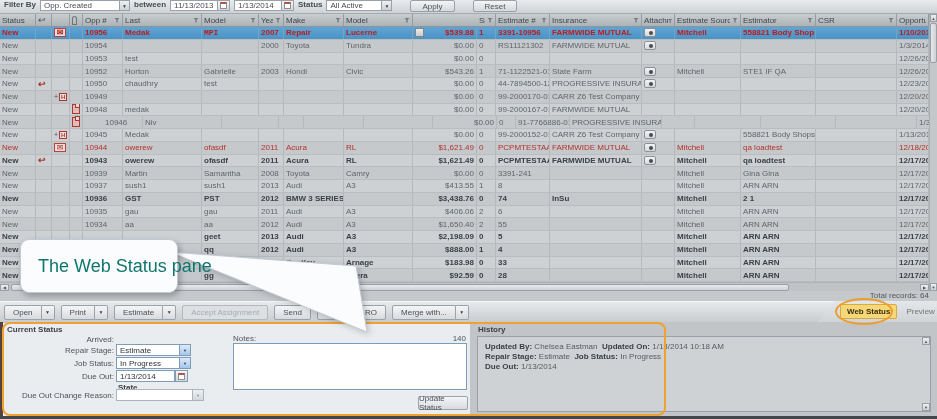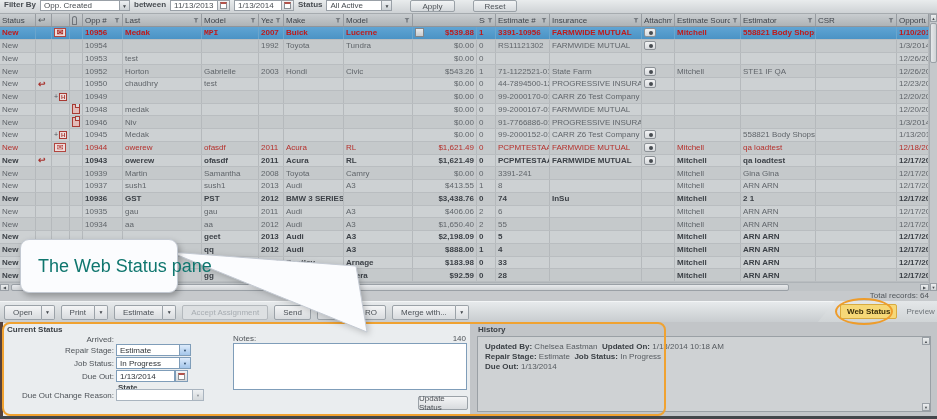--- a/index.html
+++ b/index.html
@@ -219,21 +219,21 @@
         <div class="cell" style="width: 79px;">
           <span>Medak</span>
         </div>
         <div class="cell" style="width: 57px; font-family: Liberation Mono, monospace;">
           <span>MPI</span>
         </div>
         <div class="cell" style="width: 25px;">
           <span>2007</span>
         </div>
         <div class="cell" style="width: 60px;">
-          <span>Buick</span>
+          <span>Repair</span>
         </div>
         <div class="cell" style="width: 69px;">
           <span>Lucerne</span>
         </div>
         <div class="cell right" style="width: 64px;">
           <span class="icn i-note" style="margin-right: auto;"></span>
           <span>$539.88</span>
         </div>
         <div class="cell" style="width: 19px;">
           <span>1</span>
@@ -264,21 +264,21 @@
         </div>
         <div class="cell" style="width: 16px;"></div>
         <div class="cell" style="width: 18px;"></div>
         <div class="cell" style="width: 13px;"></div>
         <div class="cell" style="width: 40px;">
           <span>10954</span>
         </div>
         <div class="cell" style="width: 79px;"></div>
         <div class="cell" style="width: 57px;"></div>
         <div class="cell" style="width: 25px;">
-          <span>1992</span>
+          <span>2000</span>
         </div>
         <div class="cell" style="width: 60px;">
           <span>Toyota</span>
         </div>
         <div class="cell" style="width: 69px;">
           <span>Tundra</span>
         </div>
         <div class="cell right" style="width: 64px;">
           <span>$0.00</span>
         </div>
@@ -509,21 +509,21 @@
       </div>
       <div class="row">
         <div class="cell" style="width: 36px;">
           <span>New</span>
         </div>
         <div class="cell" style="width: 16px;"></div>
         <div class="cell" style="width: 18px;"></div>
         <div class="cell" style="width: 13px;">
           <span class="icn i-clip"></span>
         </div>
-        <div class="cell" style="width: 40px;">
+        <div class="cell" style="width: 40px; margin-left: 20px;">
           <span>10946</span>
         </div>
         <div class="cell" style="width: 79px;">
           <span>Niv</span>
         </div>
         <div class="cell" style="width: 57px;"></div>
         <div class="cell" style="width: 25px;"></div>
         <div class="cell" style="width: 60px;"></div>
         <div class="cell" style="width: 69px;"></div>
         <div class="cell right" style="width: 64px;">

